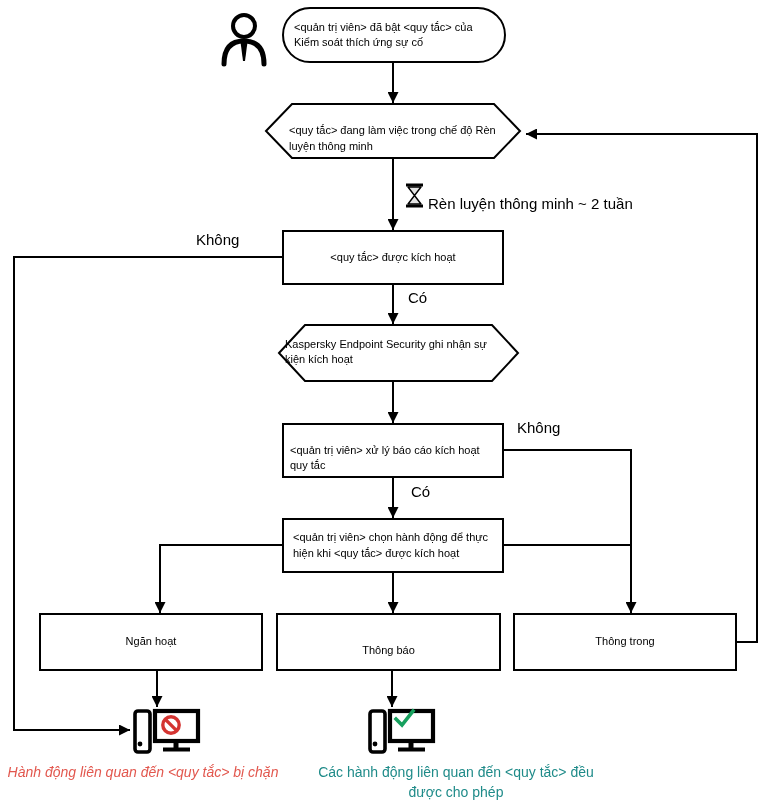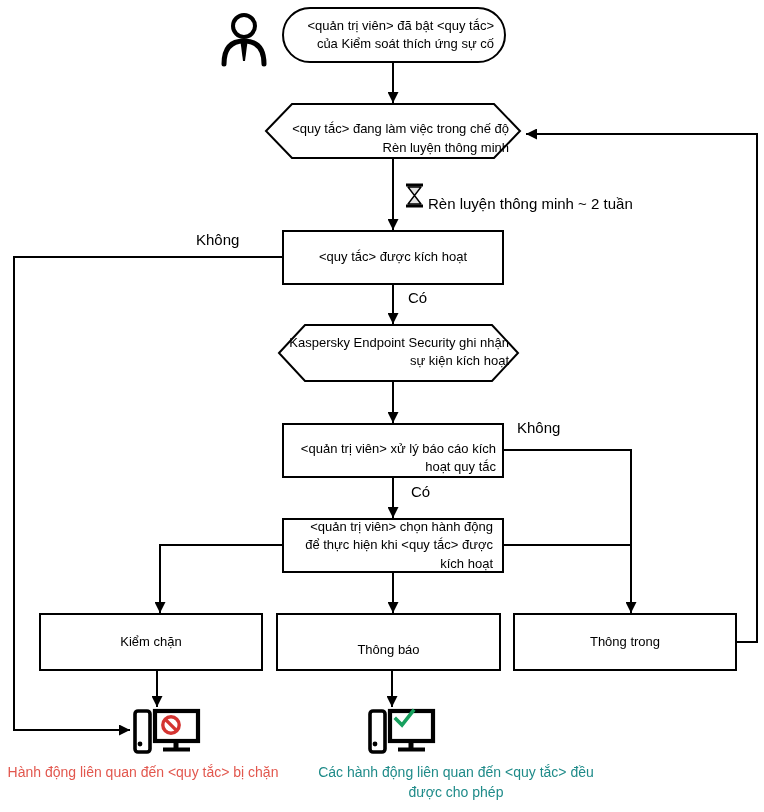--- a/index.html
+++ b/index.html
@@ -1,21 +1,21 @@
 <!DOCTYPE html>
 <html><head>
 <meta charset="utf-8">
 <style>
   * { margin:0; padding:0; box-sizing:border-box; }
   html,body { background:#fff; font-family:"Liberation Sans", sans-serif; }
   .canvas { position:relative; width:764px; height:812px; background:#fff; overflow:hidden; }
   .layer { position:absolute; left:0; top:0; width:764px; height:812px; }
   .txt {
     position:absolute; display:flex; align-items:center; justify-content:center;
-    text-align:right; font-size:13px; line-height:1.4; color:#000;
+    text-align:left; font-size:11px; line-height:1.4; color:#000;
   }
   .lbl { position:absolute; font-size:15px; color:#000; white-space:nowrap; }
   .cap { position:absolute; font-size:14px; text-align:center; line-height:1.4; }
   .shape { fill:#fff; stroke:#000; stroke-width:2; }
   .edge  { fill:none; stroke:#000; stroke-width:2; }
 </style>
 </head>
 <body>
 
 <div class="canvas">
@@ -83,31 +83,31 @@
       <rect x="390" y="711" width="43" height="30" fill="#fff" stroke="#000" stroke-width="4.2"></rect>
       <path d="M411,741 V748" stroke="#000" stroke-width="5"></path>
       <path d="M398,749.5 H425" stroke="#000" stroke-width="4"></path>
       <g>
         <path d="M396,719 L402,725 L413,711" fill="none" stroke="#17a05e" stroke-width="3.6" stroke-linecap="square"></path>
       </g>
     </g>
   </svg>
 
   <div class="txt" style="left:294px; top:11px;  width:200px; height:48px;">&lt;quản trị viên&gt; đã bật &lt;quy tắc&gt; của Kiểm soát thích ứng sự cố</div>
-  <div class="txt" style="left:275px; top:106px; width:234px; height:65px;">&lt;quy tắc&gt; đang làm việc trong chế độ Rèn luyện thông minh</div>
+  <div class="txt" style="left:289px; top:106px; width:234px; height:65px;">&lt;quy tắc&gt; đang làm việc trong chế độ Rèn luyện thông minh</div>
   <div class="txt" style="left:288px; top:232px; width:210px; height:51px;">&lt;quy tắc&gt; được kích hoạt</div>
   <div class="txt" style="left:285px; top:326px; width:224px; height:52px;">Kaspersky Endpoint Security ghi nhận sự kiện kích hoạt</div>
   <div class="txt" style="left:290px; top:425px; width:206px; height:66px;">&lt;quản trị viên&gt; xử lý báo cáo kích hoạt quy tắc</div>
   <div class="txt" style="left:293px; top:520px; width:200px; height:51px;">&lt;quản trị viên&gt; chọn hành động để thực hiện khi &lt;quy tắc&gt; được kích hoạt</div>
-  <div class="txt" style="left:42px;  top:615px; width:218px; height:54px;">Kiểm chặn</div>
+  <div class="txt" style="left:42px;  top:615px; width:218px; height:54px;">Ngăn hoạt</div>
   <div class="txt" style="left:279px; top:615px; width:219px; height:71px;">Thông báo</div>
   <div class="txt" style="left:516px; top:615px; width:218px; height:54px;">Thông trong</div>
 
   <div class="lbl" style="left:428px; top:195px;">Rèn luyện thông minh ~ 2 tuần</div>
   <div class="lbl" style="left:196px; top:231px;">Không</div>
   <div class="lbl" style="left:408px; top:289px;">Có</div>
   <div class="lbl" style="left:517px; top:419px;">Không</div>
   <div class="lbl" style="left:411px; top:483px;">Có</div>
 
-  <div class="cap" style="left:4px;   top:763px; width:278px; color:#e2574e;">Hành động liên quan đến &lt;quy tắc&gt; bị chặn</div>
+  <div class="cap" style="left:4px;   top:763px; width:278px; color:#e2574e;font-style:italic;">Hành động liên quan đến &lt;quy tắc&gt; bị chặn</div>
   <div class="cap" style="left:318px; top:763px; width:276px; color:#1f8b89;">Các hành động liên quan đến &lt;quy tắc&gt; đều được cho phép</div>
 
 </div>
 
 </body></html>

